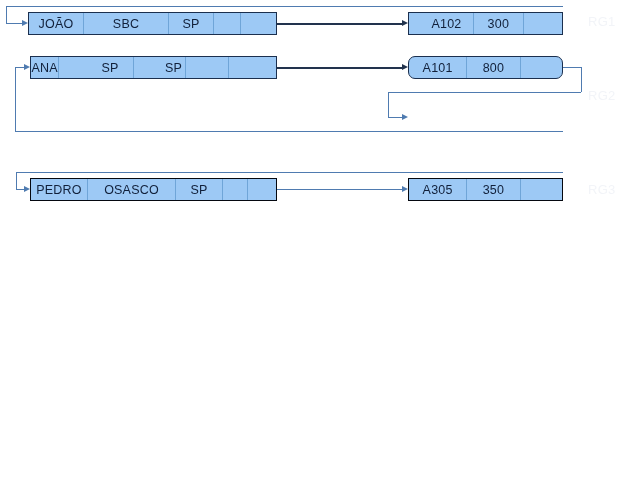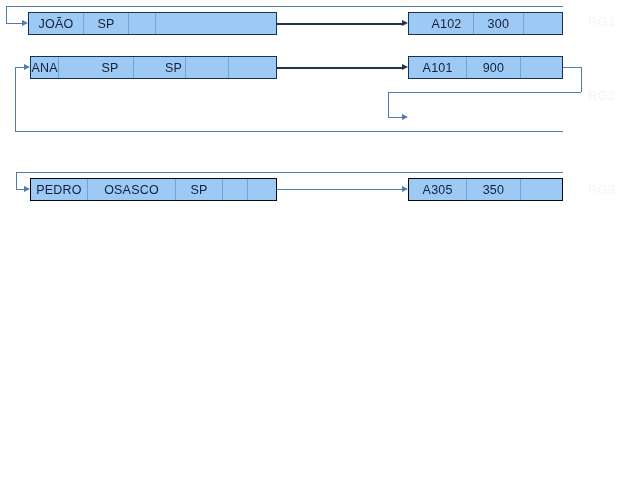--- a/index.html
+++ b/index.html
@@ -89,20 +89,21 @@
 <div id="stage">
   <div id="panel">
 
     <div class="ln h" style="left:6px; top:6px; width:557px;"></div>
     <div class="ln v" style="left:6px; top:6px; height:17px;"></div>
     <div class="ln h" style="left:6px; top:23px; width:16px;"></div>
     <div class="arrow" style="left:22px; top:19.5px;"></div>
 
     <div class="rec" style="left:28px; top:12px; width:249px;">
       <div class="cell" style="width:55px;">JOÃO</div>
+      <div class="cell" style="width:85px;">SBC</div>
       <div class="cell" style="width:45px;">SP</div>
       <div class="cell" style="width:27px;"></div>
       <div class="cell" style="width:35px;"></div>
     </div>
 
     <div class="ln dark h" style="left:277px; top:23px; width:125px;"></div>
     <div class="arrow dark" style="left:402px; top:19.5px;"></div>
 
     <div class="rec" style="left:408px; top:12px; width:155px;padding-left:11px;">
       <div class="cell" style="width:59px;">A102</div>
@@ -120,23 +121,23 @@
       <div class="cell" style="width:52px;">ANA</div>
       <div class="cell" style="width:86px;">SP</div>
       <div class="cell" style="width:45px;">SP</div>
       <div class="cell" style="width:27px;"></div>
       <div class="cell" style="width:35px;"></div>
     </div>
 
     <div class="ln dark h" style="left:277px; top:67px; width:125px;"></div>
     <div class="arrow dark" style="left:402px; top:63.5px;"></div>
 
-    <div class="rec" style="left:408px; top:56px; width:155px;">
+    <div class="rec" style="left:408px; top:56px; width:155px;border-radius:7px;">
       <div class="cell" style="width:59px;">A101</div>
-      <div class="cell" style="width:54px;">900</div>
+      <div class="cell" style="width:54px;">800</div>
       <div class="cell" style="width:42px;"></div>
     </div>
 
     <div class="ln h" style="left:563px; top:67px; width:18px;"></div>
     <div class="ln v" style="left:581px; top:67px; height:25px;"></div>
     <div class="ln h" style="left:388px; top:92px; width:193px;"></div>
     <div class="ln v" style="left:388px; top:92px; height:25px;"></div>
     <div class="ln h" style="left:388px; top:117px; width:14px;"></div>
     <div class="arrow" style="left:402px; top:113.5px;"></div>
 

